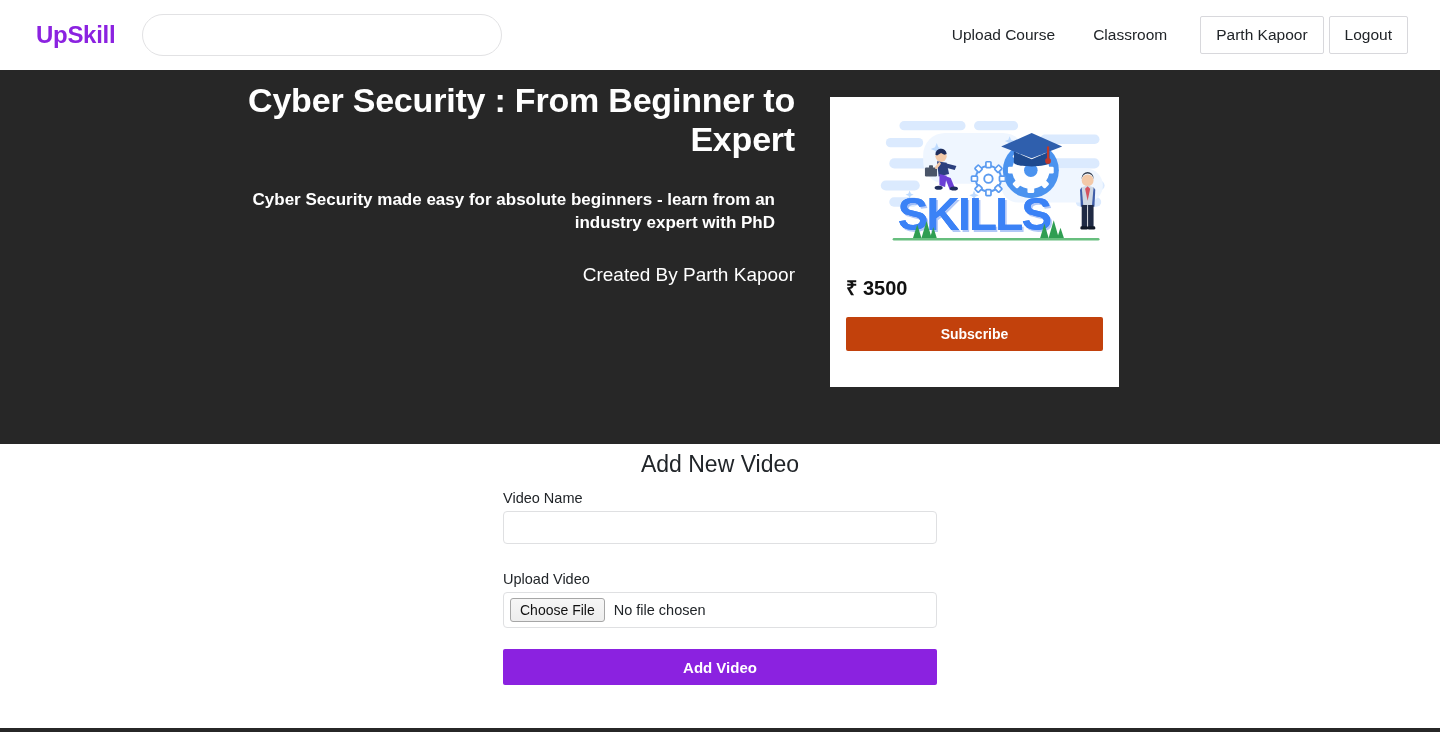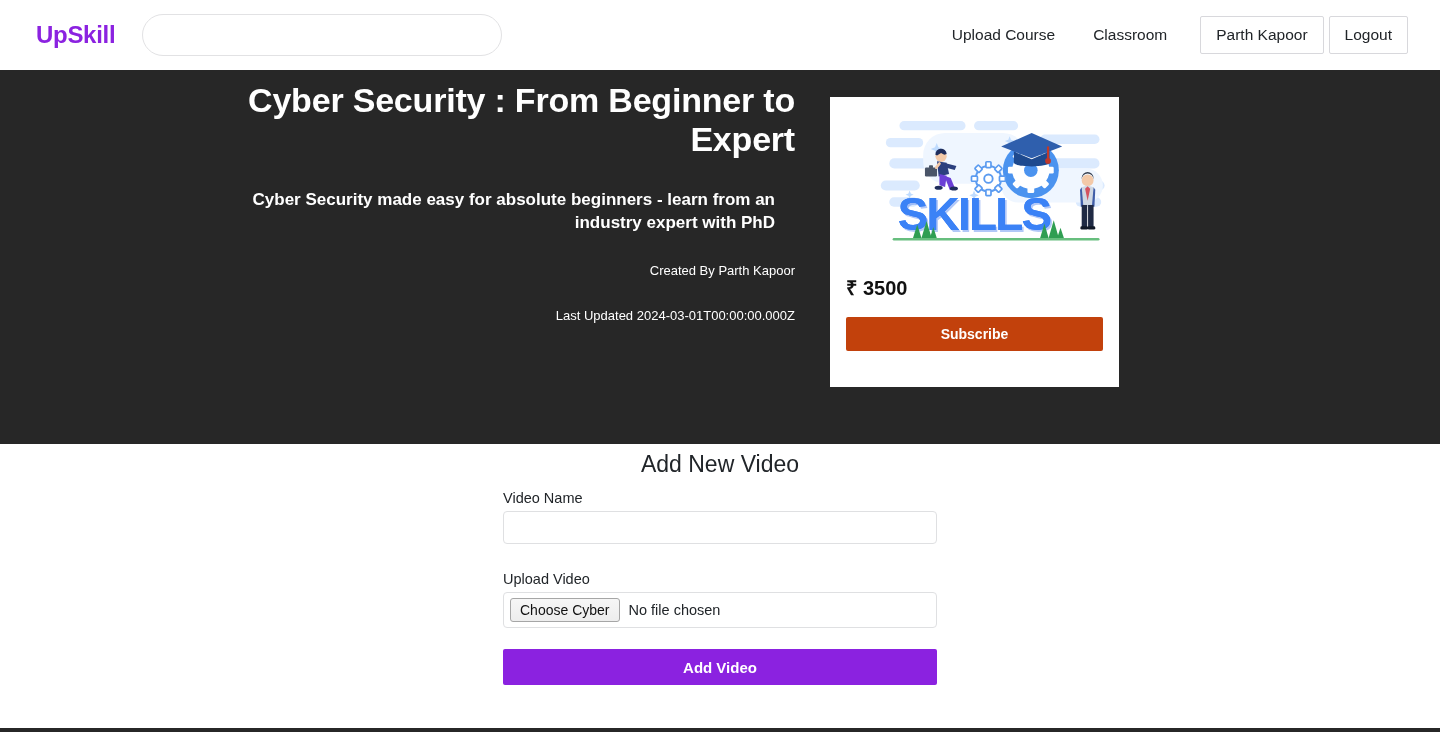--- a/index.html
+++ b/index.html
@@ -94,21 +94,21 @@
     letter-spacing: -0.2px;
   }
   .hero-sub {
     font-size: 17px;
     font-weight: bold;
     line-height: 1.35;
     margin: 30px 0 0 0;
     max-width: 560px;
   }
   .hero-meta {
-    font-size: 13px;
+    font-size: 19px;
     font-weight: normal;
     margin: 28px 0 0 0;
     line-height: 1.3;
   }
   .hero-meta.second { margin-top: 28px; }
 
   
   .course-card {
     position: absolute;
     left: 830px;
@@ -252,21 +252,20 @@
       <button class="nav-btn">Logout</button>
     </div>
   </div>
 
   <div class="hero">
 
     <div class="hero-text">
       <h1 class="hero-title">Cyber Security : From Beginner to Expert</h1>
       <p class="hero-sub">Cyber Security made easy for absolute beginners - learn from an industry expert with PhD</p>
       <p class="hero-meta">Created By Parth Kapoor</p>
-      <p class="hero-meta second">Last Updated 2024-03-01T00:00:00.000Z</p>
     </div>
 
     <div class="course-card">
 
       <div class="card-art">
         <svg viewBox="0 0 289 160" xmlns="http://www.w3.org/2000/svg">
           <rect x="0" y="0" width="289" height="160" fill="#ffffff"></rect>
 
           <g fill="#dbeafe">
             <rect x="30" y="14" width="78" height="11" rx="5.5"></rect>
@@ -404,21 +403,21 @@
 
       <h2 class="form-title">Add New Video</h2>
 
       <label class="field-label">Video Name</label>
       <input class="text-input" type="text" value="" placeholder="" style="">
 
       <div class="spacer"></div>
 
       <label class="field-label">Upload Video</label>
       <div class="file-row">
-        <button class="choose-file-btn">Choose Cyber</button>
+        <button class="choose-file-btn">Choose File</button>
         <span class="file-status">No file chosen</span>
       </div>
 
       <button class="add-video-btn">Add Video</button>
     </div>
   </div>
 
   <div class="footer-bar"></div>
 
 </div>

